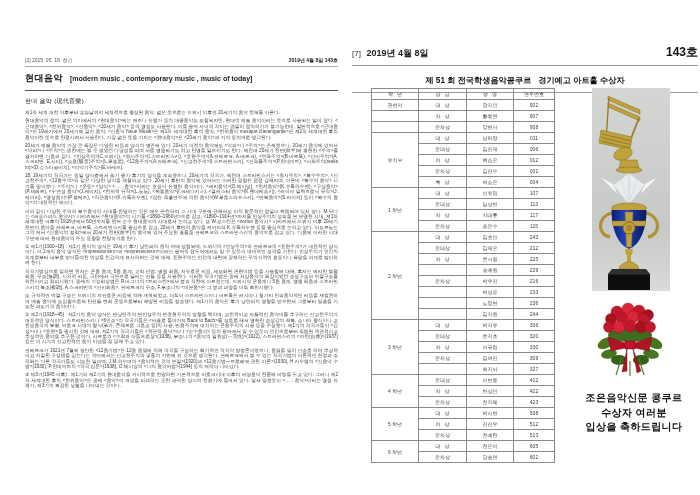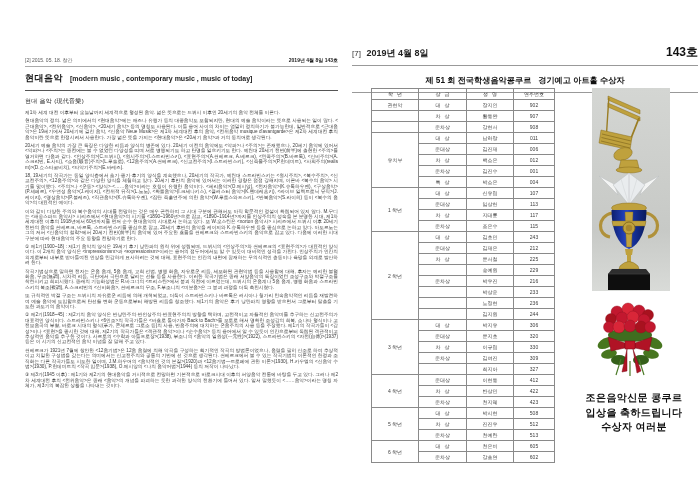--- a/index.html
+++ b/index.html
@@ -395,16 +395,16 @@
       <polygon class="ribbon" points="28,42 11,36 14,50 28,47"></polygon>
       <polygon class="ribbon" points="38,42 55,36 52,50 38,47"></polygon>
       <rect x="28" y="40" width="10" height="8" fill="#c01528"></rect>
       <polygon class="ribbon" points="30,48 25,71 30,70"></polygon>
       <polygon class="ribbon" points="36,48 40,72 44,70"></polygon>
     </g>
   </svg>
 
   <div class="congrats">
     <div>조은음악신문 콩쿠르</div>
+    <div>수상자 여러분</div>
     <div>입상을 축하드립니다</div>
-    <div>수상자 여러분</div>
   </div>
 </div>
 
 </body></html>

